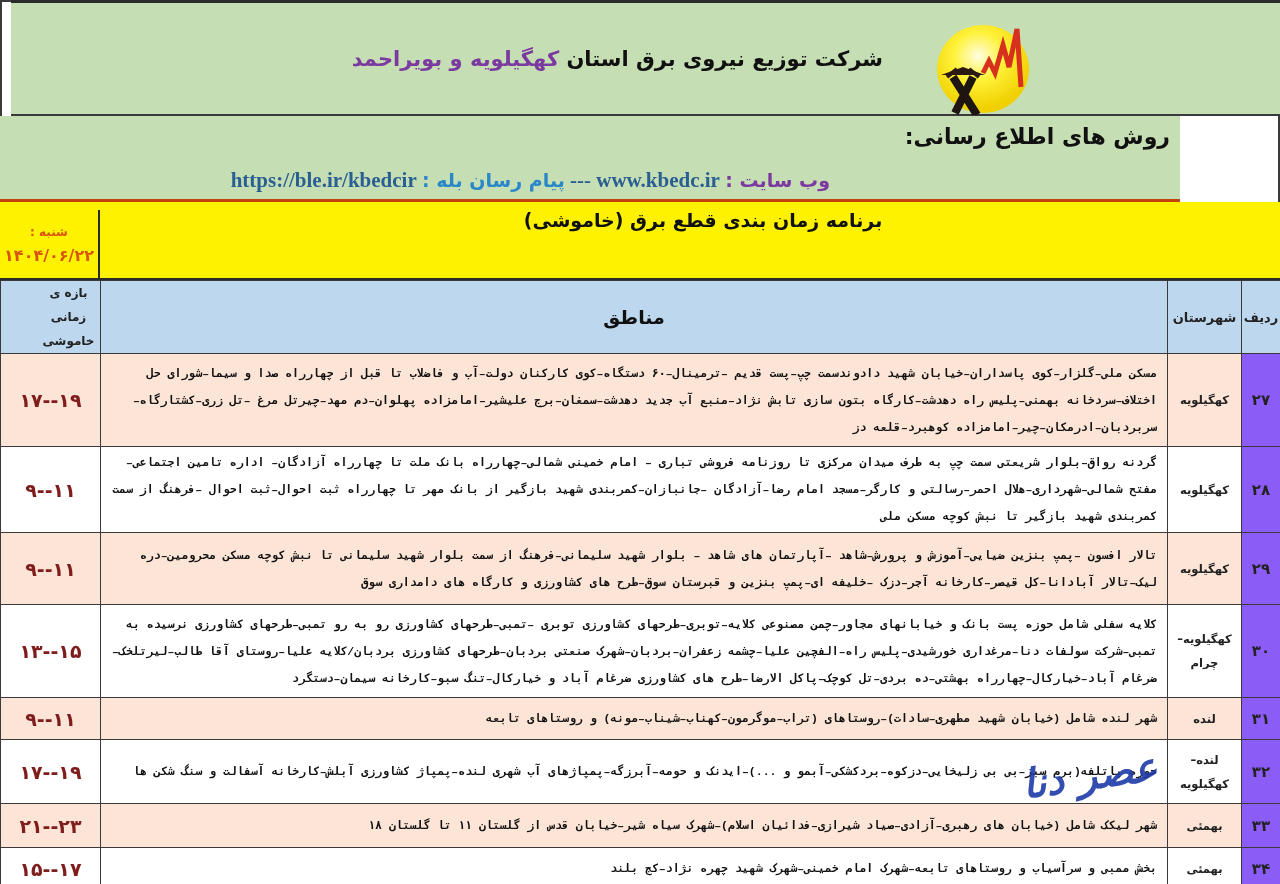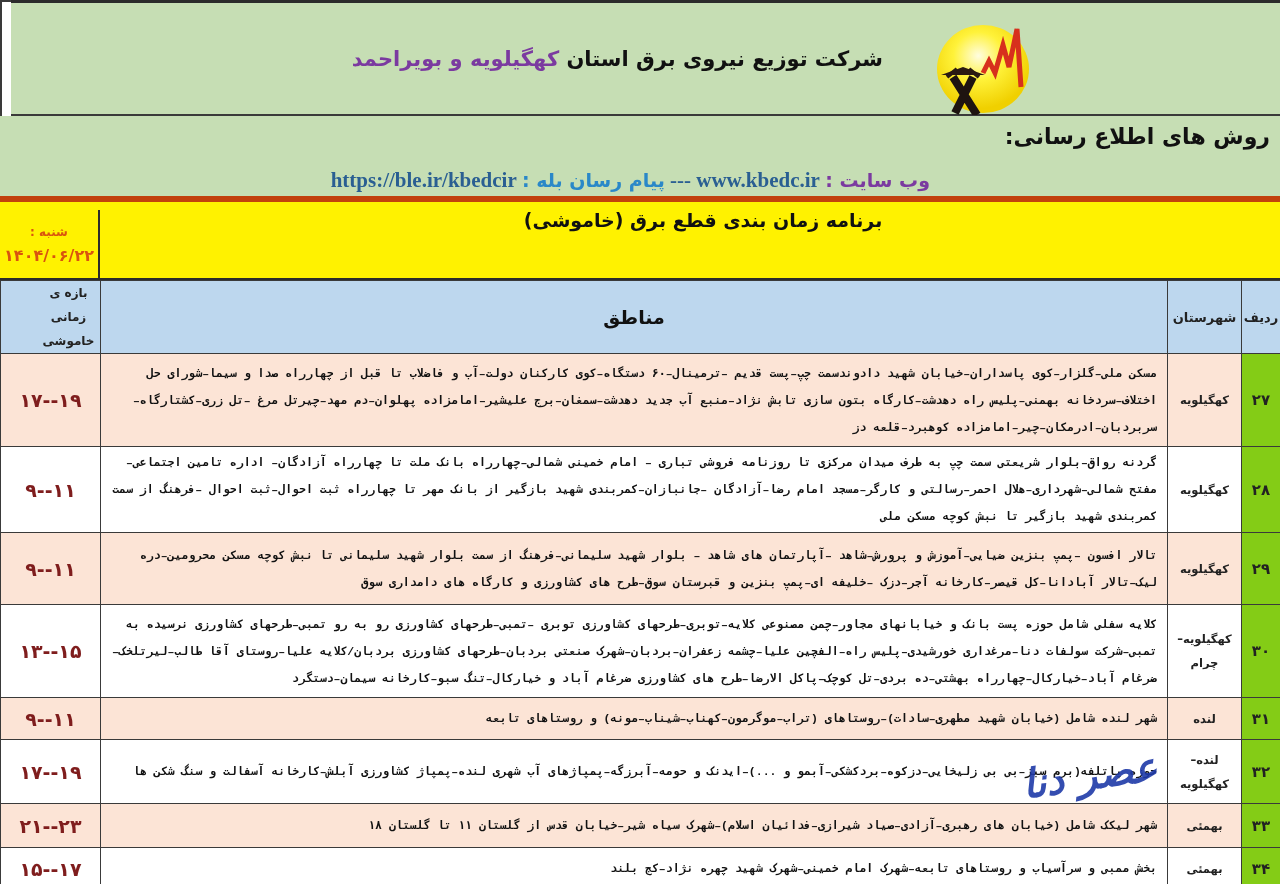--- a/index.html
+++ b/index.html
@@ -8,41 +8,41 @@
 
     .frame { position: absolute; left: 0; top: 0; width: 1280px; height: 884px; border: 2px solid #3a3a3a; border-bottom: none; }
 
     
     .header { position: absolute; left: 0; top: 0; width: 1280px; height: 116px; background: #c6deb4; border-bottom: 2px solid #3a3a3a; border-top: 3px solid #2b2b2b; margin-left: 11px; }
     .company { position: absolute; right: 408px; top: 44px; direction: rtl; font-size: 21px; color: #111; white-space: nowrap; }
     .company .province { color: #7b3aa0; }
     .logo { position: absolute; left: 922px; top: 14px; width: 100px; height: 98px; }
 
     
-    .info { position: absolute; left: 0; top: 116px; width: 1280px; height: 86px; background: #c6deb4; border-bottom: 6px solid #c2410c; }
+    .info { position: absolute; left: 0; top: 116px; width: 1180px; height: 86px; background: #c6deb4; border-bottom: 3px solid #c2410c; }
     .info-title { position: absolute; right: 10px; top: 8px; direction: rtl; font-size: 22px; color: #111; }
     .info-links { position: absolute; right: 350px; top: 52px; direction: rtl; font-size: 21px; white-space: nowrap; font-family: "Liberation Serif", serif; }
     .info-links .lbl { color: #7b3aa0; font-family: "DejaVu Sans", sans-serif; font-size: 19px; }
     .info-links .url { color: #2a5f92; }
     .info-links .sep { color: #2a5f92; }
     .info-links .lbl2 { color: #2a88c8; font-family: "DejaVu Sans", sans-serif; font-size: 19px; }
 
     
     .title-band { position: absolute; left: 0; top: 202px; width: 1280px; height: 78px; background: #fff200; border-bottom: 2px solid #2b2b2b; }
     .date-cell { position: absolute; left: 0; top: 8px; width: 100px; height: 76px; border-right: 2px solid #2b2b2b; text-align: center; color: #d9540f; font-size: 12px; padding-top: 10px; line-height: 24px; direction: rtl; }
     .date-cell .d { font-size: 16px; }
     .schedule-title { position: absolute; left: 100px; right: 0; top: 7px; text-align: center; direction: rtl; font-size: 19px; color: #111; padding-left: 26px; }
 
     
     table.grid { position: absolute; left: 0; top: 280px; width: 1280px; border-collapse: collapse; table-layout: fixed; direction: rtl; }
     table.grid td, table.grid th { border: 1.5px solid #3a3a3a; }
     th { background: #bdd7ee; font-size: 13px; color: #222; height: 70px; }
     th.regions { font-size: 19px; color: #111; }
     th.time { font-size: 12px; line-height: 24px; padding-left: 36px; }
-    td.idx { background: #84cc16; text-align: center; font-size: 15px; color: #222; }
+    td.idx { background: #8b5cf6; text-align: center; font-size: 15px; color: #222; }
     td.city { text-align: center; font-size: 11.5px; line-height: 24px; color: #222; }
     td.areas { font-size: 11.5px; line-height: 27px; padding: 2px 10px 2px 6px; text-align: right; color: #111; font-family: Liberation Mono, monospace; }
     td.time { text-align: center; font-size: 19px; color: #7f1d1d; direction: ltr; }
     tr.pink td.city, tr.pink td.areas, tr.pink td.time { background: #fce4d6; }
     tr.white td.city, tr.white td.areas, tr.white td.time { background: #ffffff; }
 
     
     .watermark { position: absolute; left: 1010px; top: 752px; width: 150px; height: 80px; pointer-events: none; direction: rtl; font-family: "DejaVu Serif", serif; color: #1f3aa8; font-size: 40px; font-style: italic; transform: rotate(-8deg); opacity: 0.9; }
   </style>
 </head>

